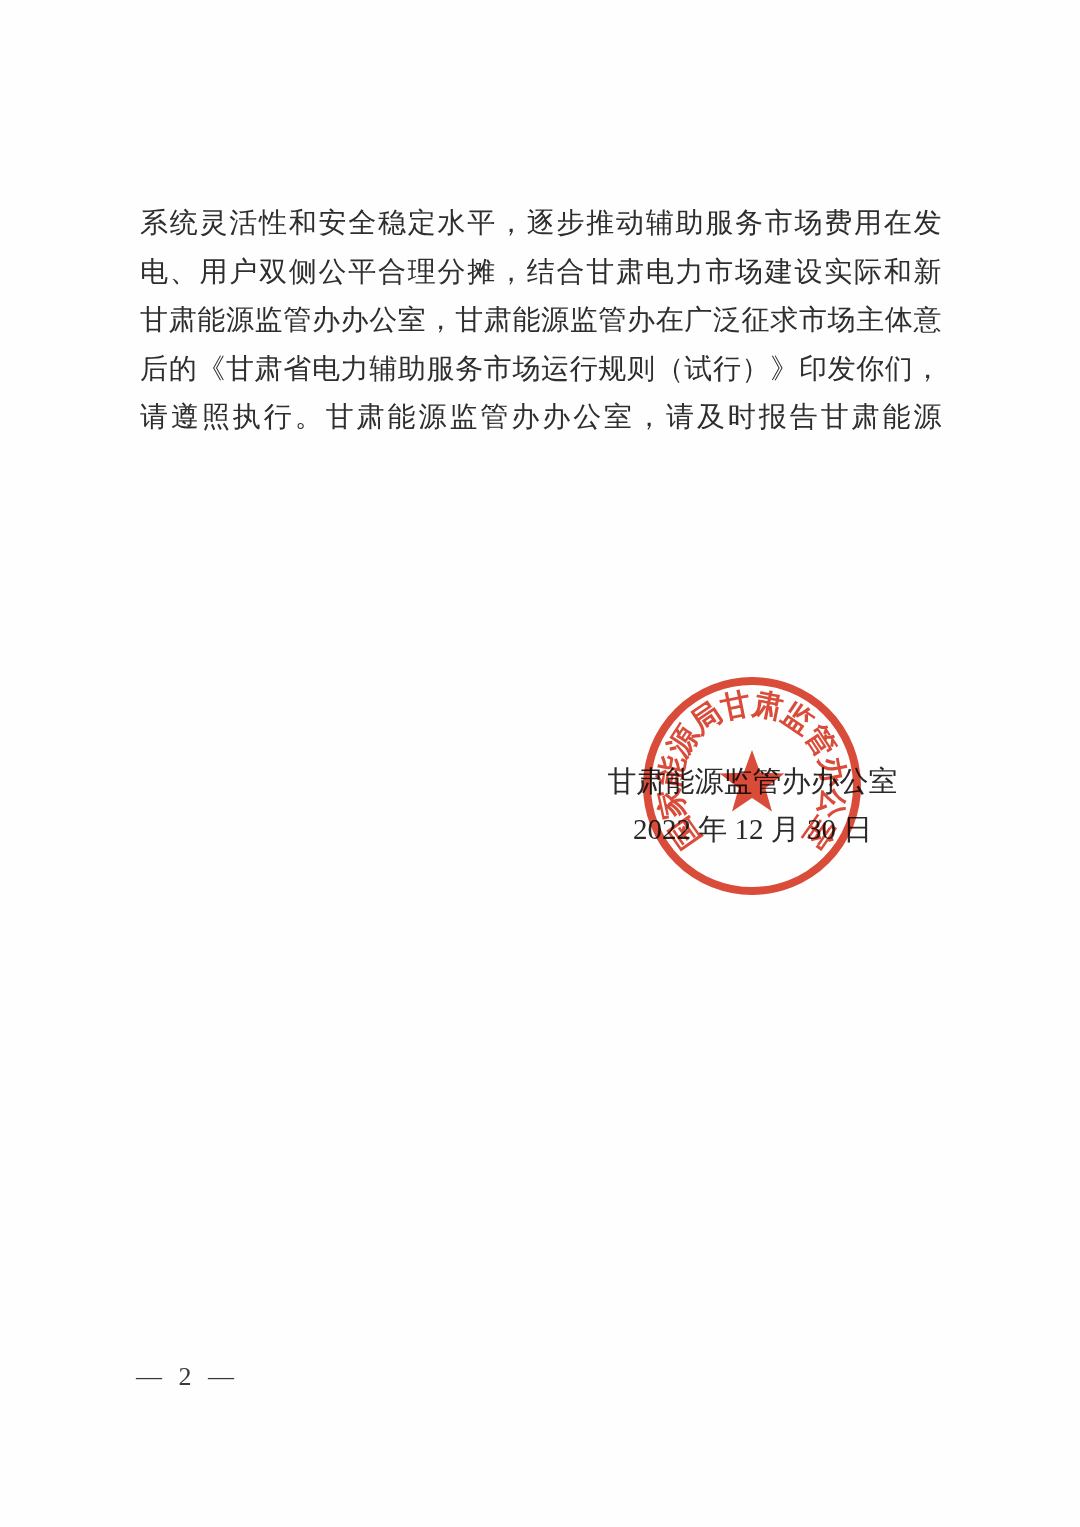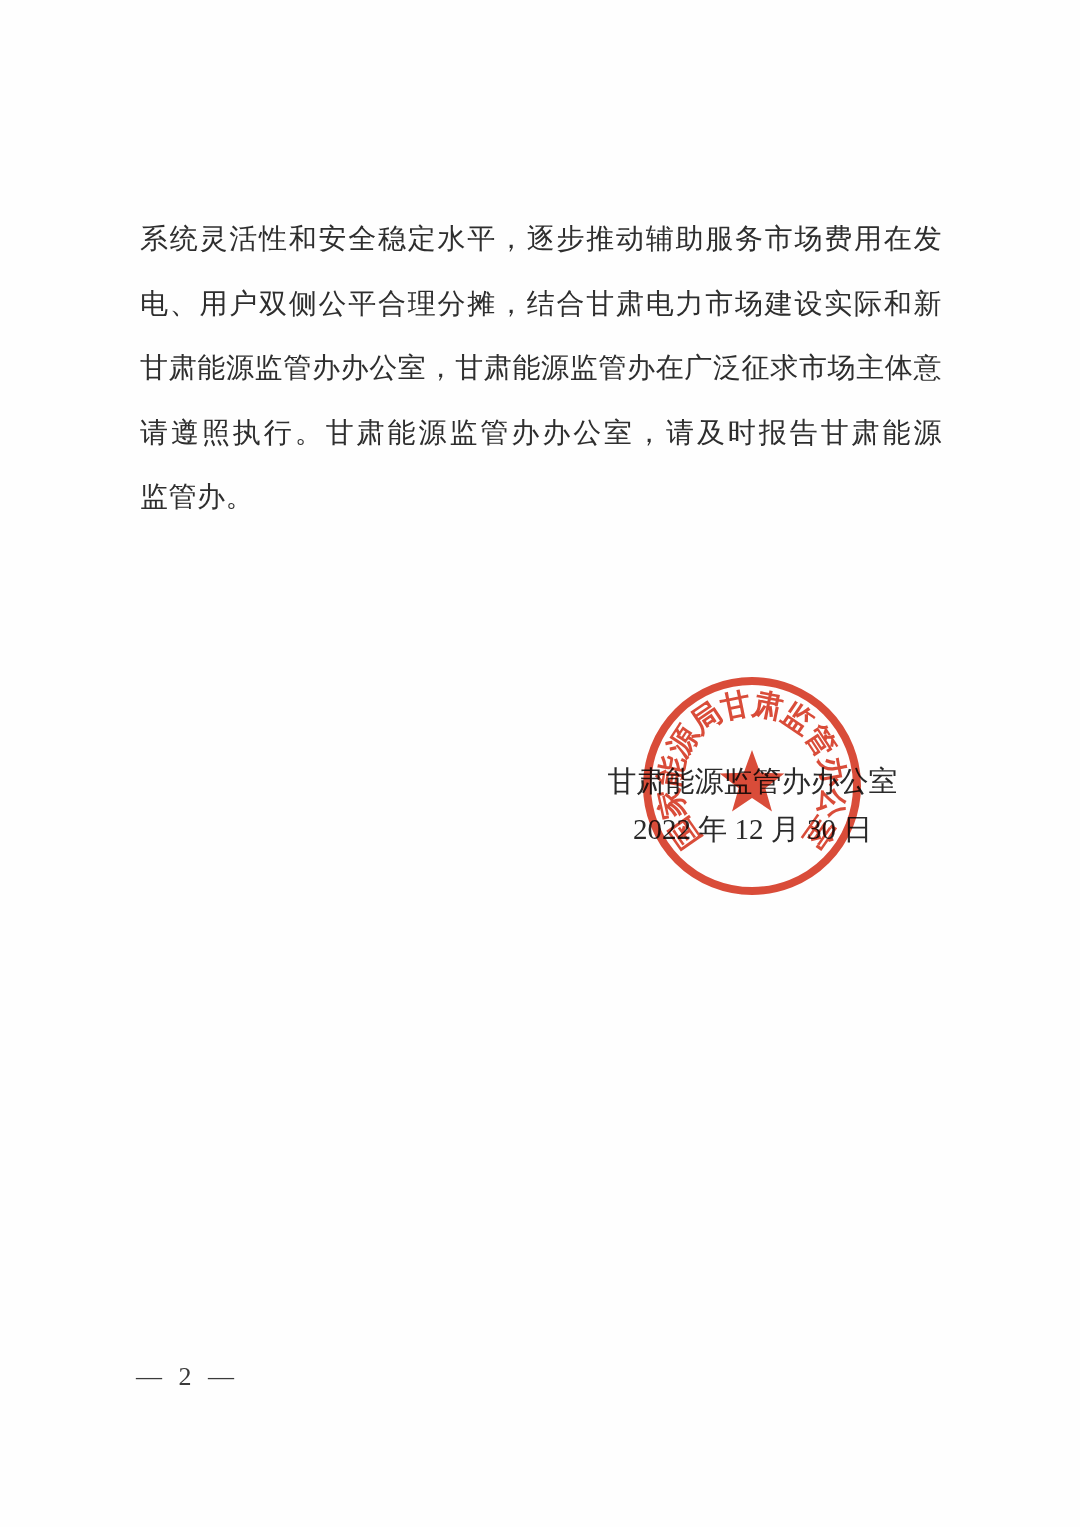--- a/index.html
+++ b/index.html
@@ -21,21 +21,20 @@
     left: 140px;
     top: 199px;
     width: 802px;
     font-size: 28px;
     line-height: 48.6px;
     color: #2e2e2e;
     letter-spacing: 0.5px;
   }
   .body-text .line {
     width: 100%;
-    margin-top: 16px;
   }
   .body-text .line.fill {
     text-align: justify;
     text-align-last: justify;
     text-justify: inter-character;
   }
   .body-text .line.last {
     text-align: left;
   }
 
@@ -81,22 +80,22 @@
 </style>
 </head>
 <body>
 
 <div class="page">
 
   <div class="body-text">
     <div class="line fill">系统灵活性和安全稳定水平，逐步推动辅助服务市场费用在发</div>
     <div class="line fill">电、用户双侧公平合理分摊，结合甘肃电力市场建设实际和新</div>
     <div class="line fill">甘肃能源监管办办公室，甘肃能源监管办在广泛征求市场主体意</div>
+    <div class="line fill">后的《甘肃省电力辅助服务市场运行规则（试行）》印发你们，</div>
     <div class="line fill">请遵照执行。甘肃能源监管办办公室，请及时报告甘肃能源</div>
-    <div class="line last">监管办。</div>
   </div>
 
   <div class="sign-block">
     <div>甘肃能源监管办办公室</div>
     <div>2022 年 12 月 30 日</div>
   </div>
 
   <div class="stamp">
     <svg viewBox="-115 -115 230 230" xmlns="http://www.w3.org/2000/svg">
       <g>

